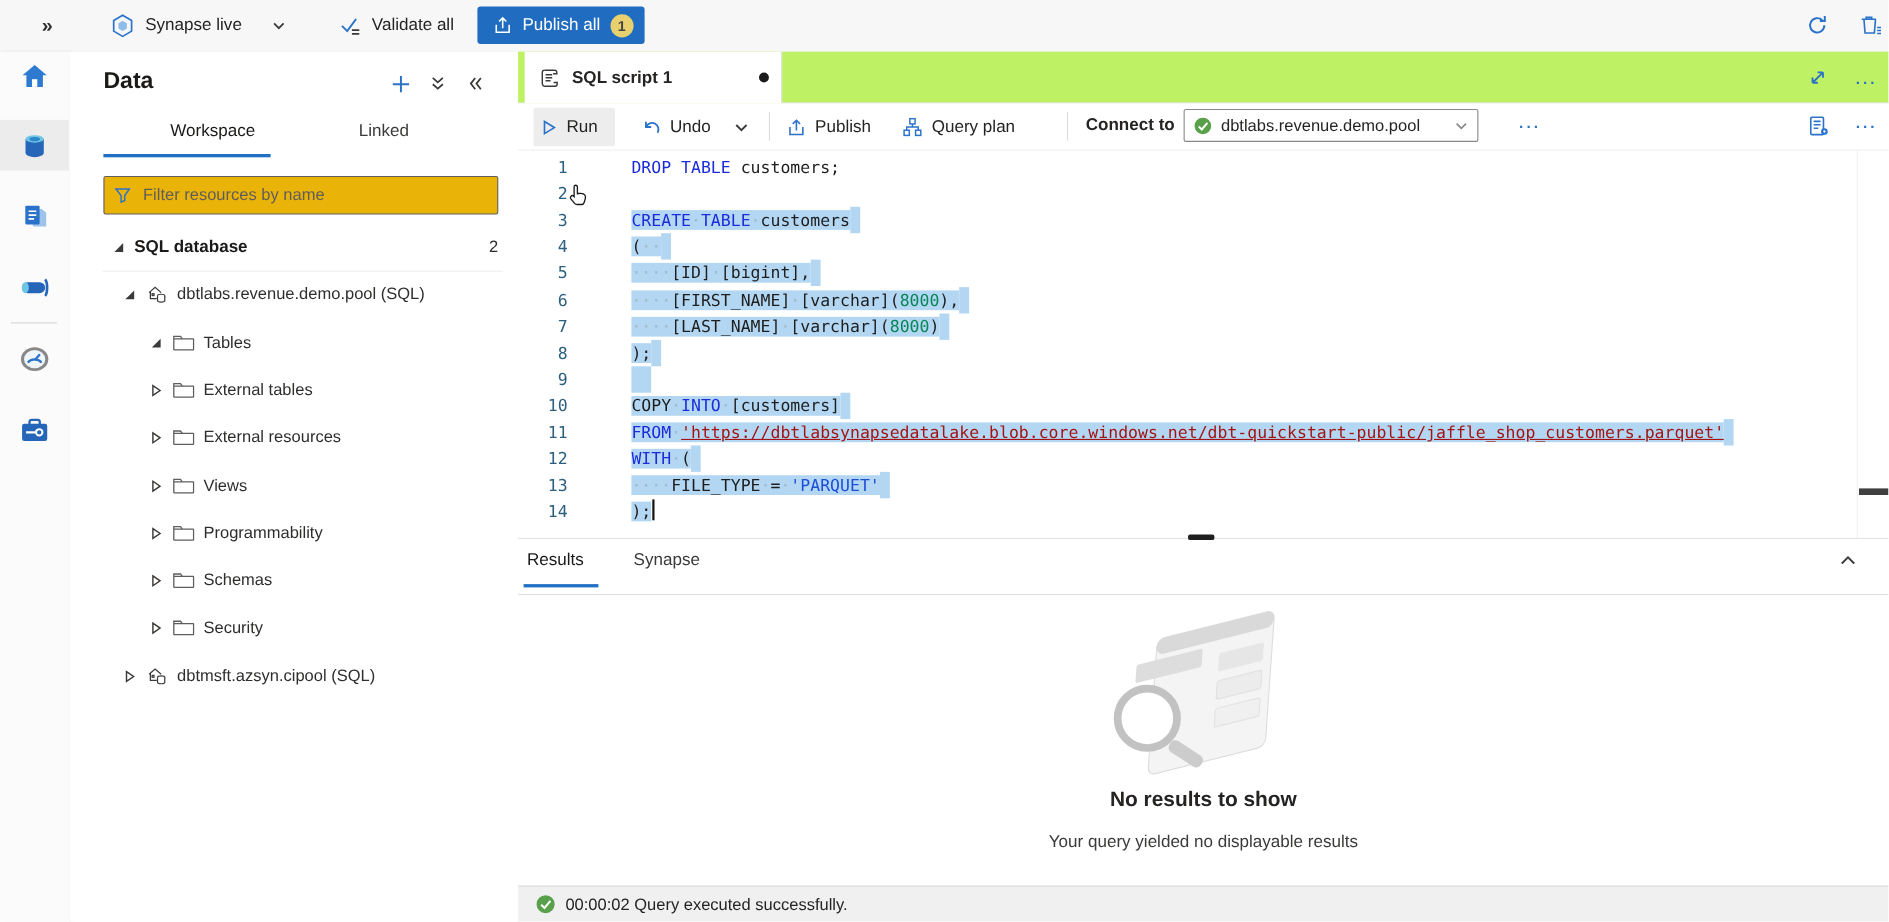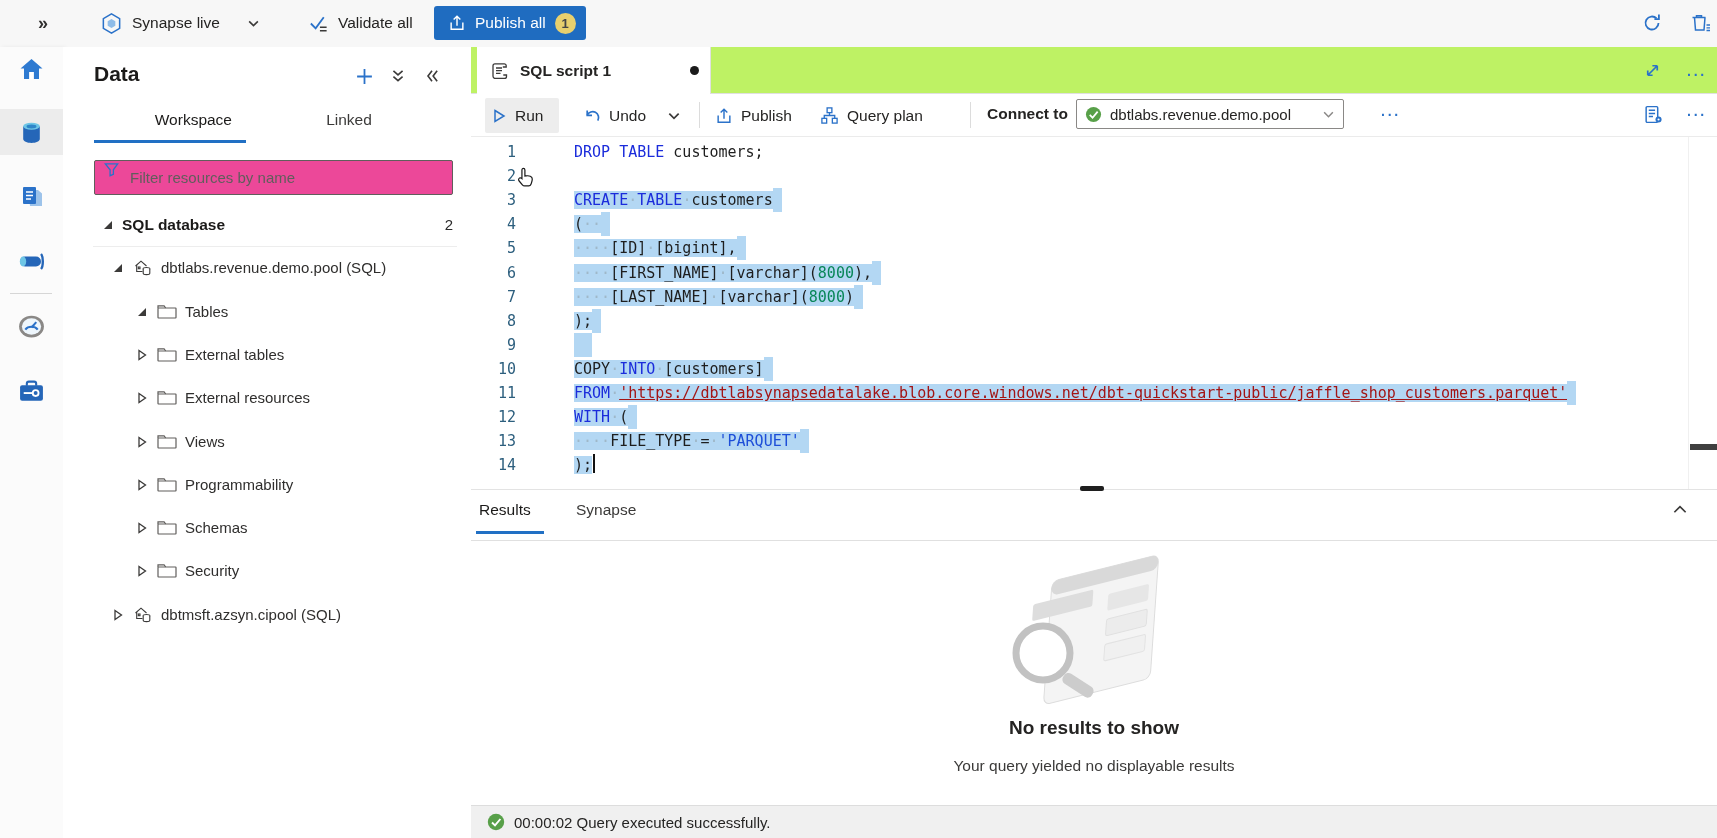--- a/index.html
+++ b/index.html
@@ -25,21 +25,21 @@
   .rail-item.sel{background:#ececec;}
   #rail-divider{position:absolute;left:10px;width:42px;height:1px;background:#d6d6d6;top:246px;}
 
   
   #datapanel{left:63px;top:47px;width:408px;height:791px;background:#fff;border-right:1px solid #dcdcdc;}
   #dp-title{position:absolute;left:31px;top:15px;font-size:21px;font-weight:bold;color:#1b1a19;}
   .dp-hicon{position:absolute;top:20px;cursor:pointer;}
   .dp-tab{position:absolute;top:64px;height:30px;font-size:15.5px;cursor:pointer;}
   #dp-underline{position:absolute;left:31px;top:93px;width:152px;height:3px;background:#2170c4;}
   #filter-box{position:absolute;left:31px;top:113px;width:341px;height:33px;border:1px solid #605e5c;border-radius:2px;
-      display:flex;padding:0 8px;gap:8px;background:#ec4899;}
+      display:flex;align-items:center;padding:0 8px;gap:8px;background:#eab308;}
   #filter-box input{border:none;outline:none;flex:1;font-size:15px;color:#333;font-family:"Liberation Sans",sans-serif;background:transparent;}
   #filter-box input::placeholder{color:#605e5c;}
   #tree{position:absolute;left:0;top:0;width:408px;height:791px;}
   .tree-row{position:absolute;left:4px;right:0;height:43px;display:flex;align-items:center;cursor:pointer;font-size:15px;color:#2f2e2d;}
   .tree-row.lvl0{padding-left:34px;}
   .tree-row.lvl1{padding-left:44px;}
   .tree-row.lvl2{padding-left:68px;}
   .twisty{width:14px;margin-right:7px;display:flex;justify-content:center;}
   .t-icon{width:22px;margin-right:7px;display:flex;justify-content:center;}
   .t-label{white-space:nowrap;}

